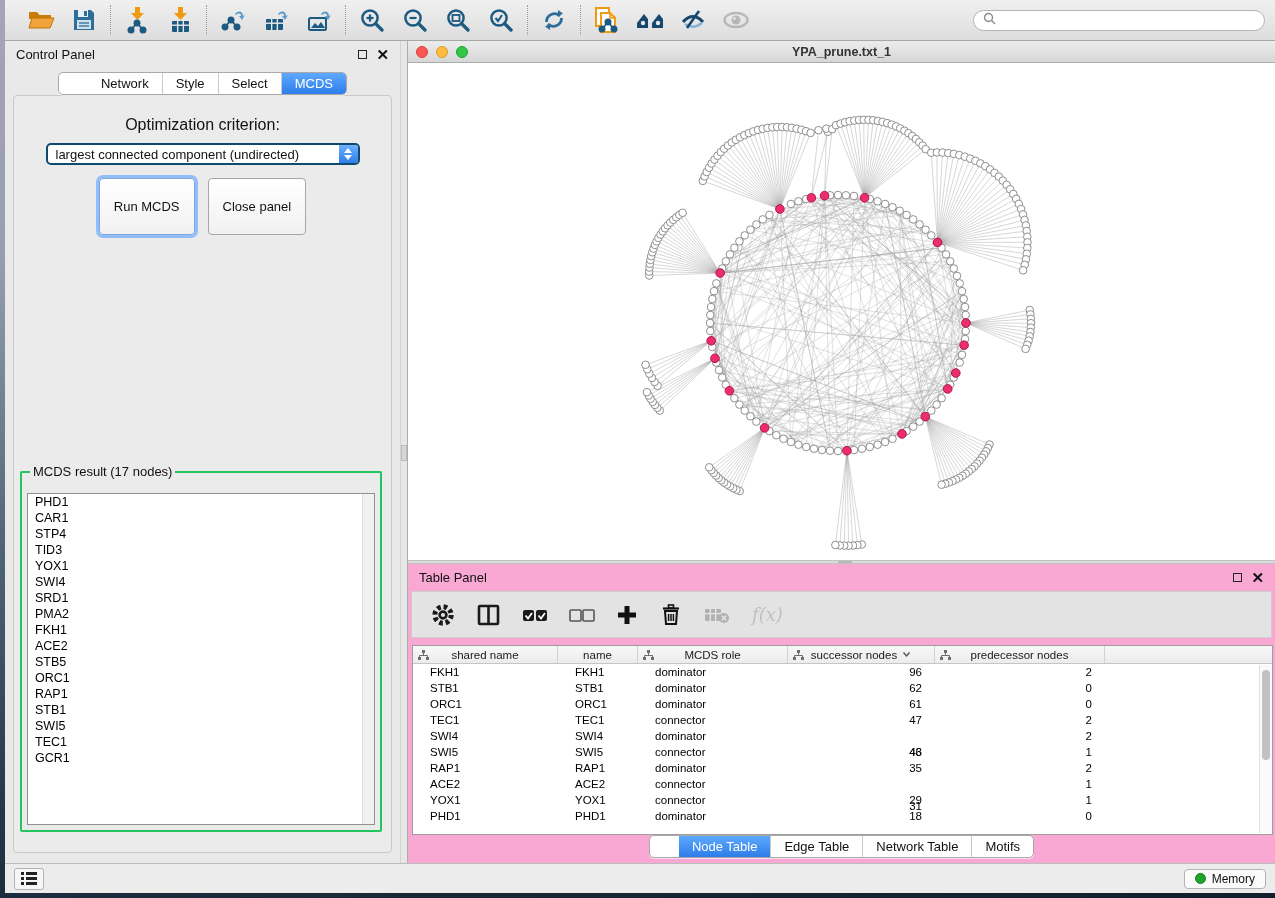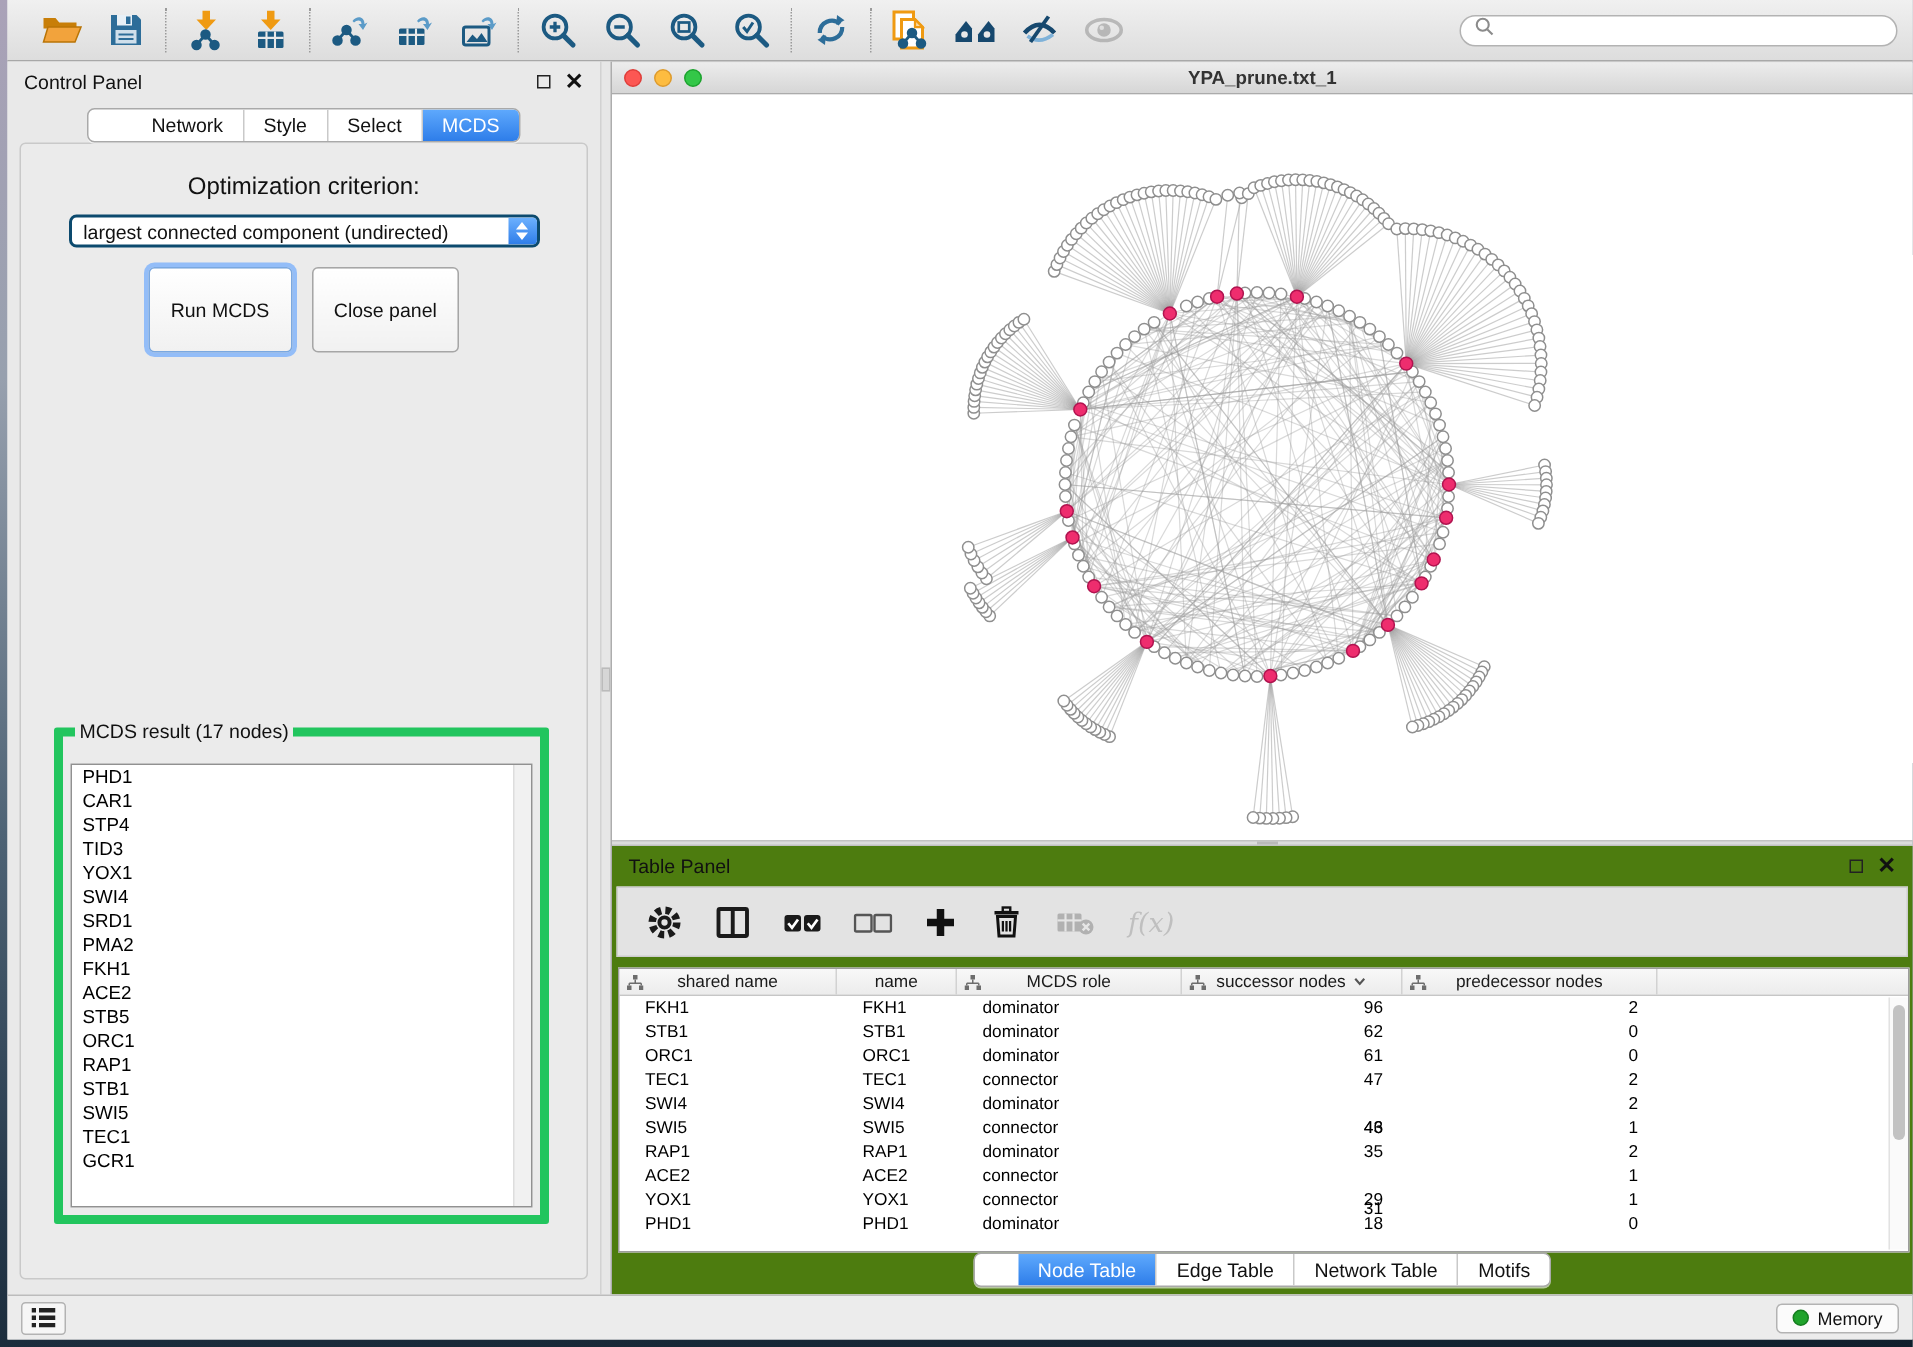--- a/index.html
+++ b/index.html
@@ -44,21 +44,21 @@
   .mac-select .stepper{width:19px;height:100%;background:linear-gradient(#6db1fe,#2e7de9);
     display:flex;flex-direction:column;align-items:center;justify-content:center;gap:2px;}
   .stepper .up,.stepper .dn{width:0;height:0;border-left:4px solid transparent;border-right:4px solid transparent;}
   .stepper .up{border-bottom:5px solid #fff;}
   .stepper .dn{border-top:5px solid #fff;}
   #cp-buttons{display:flex;justify-content:center;gap:13px;margin-top:13px;}
   .mac-btn{font-size:13px;color:#111;background:linear-gradient(#ffffff,#f1f1f1);
     border:1px solid #a6a6a6;border-radius:4px;padding:20px 14px;cursor:pointer;font-family:"Liberation Sans",sans-serif;}
   .mac-btn.focused{box-shadow:0 0 0 3px rgba(100,165,255,.65);border-color:#7aa8e0;}
   #mcds-result{position:absolute;left:6px;right:9px;top:368px;bottom:20px;
-    border:6px solid #22c55e;border-radius:2px;margin:16px;padding:4px;}
+    border:2px solid #22c55e;border-radius:2px;margin:0;padding:4px;}
   #mcds-result legend{font-size:13px;color:#111;padding:0 3px;margin-left:4px;}
   #mcds-list{position:absolute;left:5px;right:5px;top:14px;bottom:5px;background:#fff;
     border:1px solid #919191;overflow:hidden;}
   .mcds-item{font-size:12.5px;line-height:16px;padding-left:7px;color:#000;}
   #mcds-scroll{position:absolute;right:0;top:0;bottom:0;width:12px;background:#f1f1f1;border-left:1px solid #ddd;}
 
   
   #splitter-v{position:absolute;left:395px;top:41px;width:8px;bottom:30px;background:#e7e7e7;
     border-left:1px solid #d2d2d2;border-right:1px solid #adadad;cursor:col-resize;}
   #splitter-v .grip{position:absolute;top:404px;left:0;width:6px;height:16px;background:#d6d6d6;border:1px solid #bbb;}
@@ -71,21 +71,21 @@
   .mac-titlebar{height:21px;background:linear-gradient(#ececec,#d6d6d6);border-bottom:1px solid #ababab;
     display:flex;align-items:center;padding:0 8px;position:relative;}
   .light{width:12px;height:12px;border-radius:50%;margin-right:8px;cursor:pointer;}
   .light.red{background:#fc5753;border:1px solid #df3e3a;}
   .light.yellow{background:#fdbc40;border:1px solid #de9b2d;}
   .light.green{background:#33c748;border:1px solid #1ca32e;}
   .mac-title{position:absolute;left:0;right:0;text-align:center;font-size:12.5px;font-weight:700;color:#333;pointer-events:none;}
   #network-canvas{position:absolute;left:0;right:0;top:21px;bottom:0;background:#fff;overflow:hidden;}
 
   
-  #table-panel{position:absolute;left:403px;right:0;top:564px;bottom:30px;background:#4d7c0f;}
+  #table-panel{position:absolute;left:403px;right:0;top:564px;bottom:30px;background:#f9a8d4;}
   #tp-toolbar{position:absolute;top:27px;left:3px;right:3px;height:47px;background:#e3e3e3;
     border:1px solid #cdcdcd;display:flex;align-items:center;gap:21px;padding:0 18px;}
   .tp-icon{height:28px;display:flex;align-items:center;justify-content:center;cursor:pointer;}
   .tp-icon.disabled{opacity:.48;cursor:default;}
   #tp-table{position:absolute;top:81px;left:4px;right:2px;height:190px;background:#fff;
     border:1px solid #9d9d9d;overflow:hidden;}
   #tp-thead{display:flex;height:18px;background:linear-gradient(#f8f8f8,#ececec);
     border-bottom:1px solid #c6c6c6;font-size:11.5px;color:#1a1a1a;}
   .th{display:flex;align-items:center;justify-content:center;gap:5px;border-right:1px solid #d2d2d2;
     position:relative;cursor:pointer;white-space:nowrap;}

